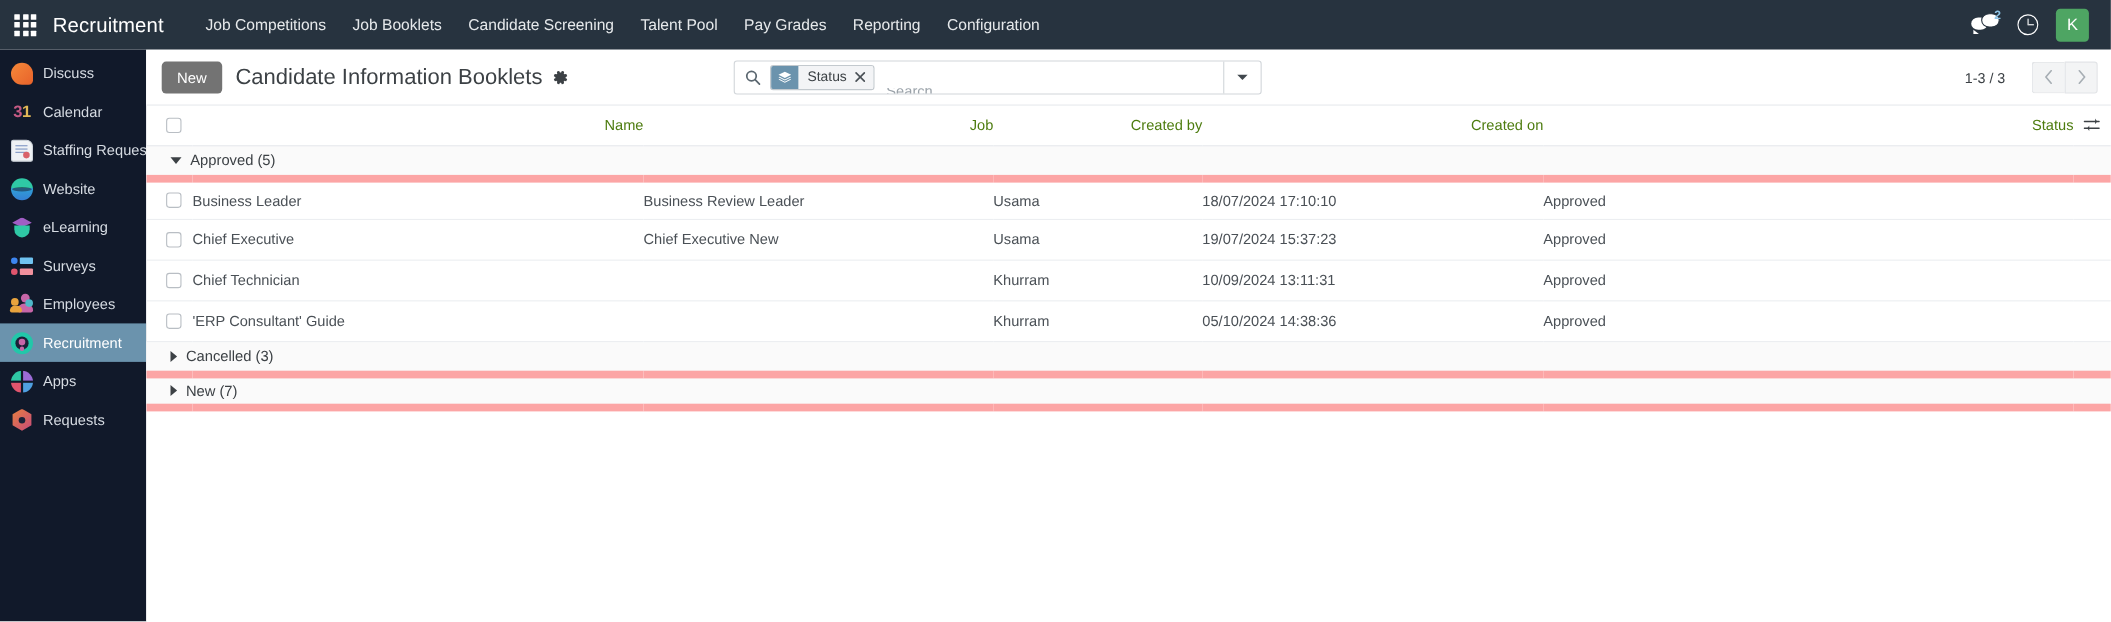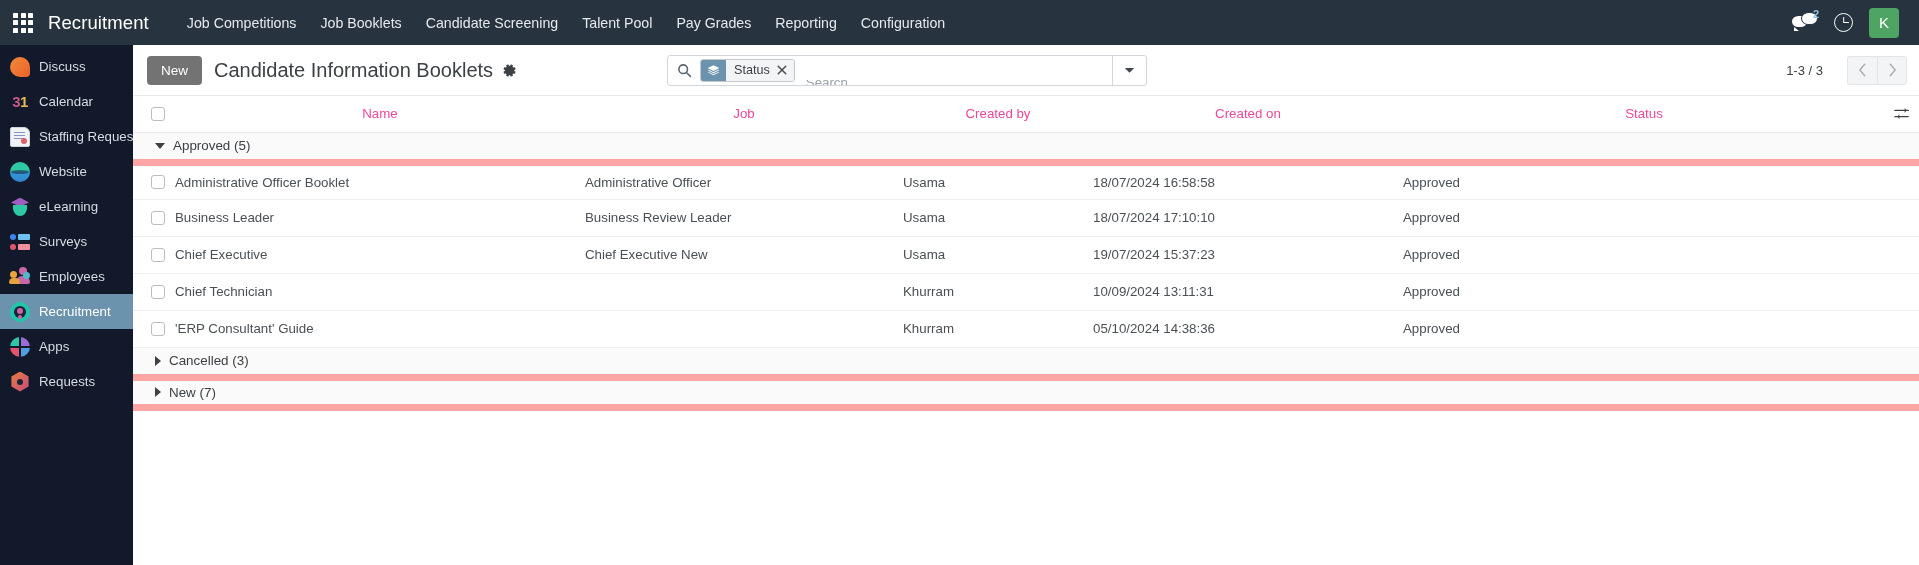--- a/index.html
+++ b/index.html
@@ -286,22 +286,22 @@
     display: flex; align-items: center; justify-content: center;
     color: #a7aeb4; cursor: pointer;
   }
   .pg-btn.prev { border-radius: 3px 0 0 3px; border-right: none; }
   .pg-btn.next { border-radius: 0 3px 3px 0; }
 
   
   .table-area { flex: 1; overflow: hidden; }
   table.list { width: 100%; border-collapse: collapse; table-layout: fixed; }
   table.list th {
-    font-size: 13.3px; font-weight: 400; color: #ec4899;
-    text-align: center; height: 36px;
+    font-size: 13.3px; font-weight: 400; color: #4d7c0f;
+    text-align: right; height: 36px;
     border-bottom: 1px solid #e7e9ed;
     padding: 0;
     vertical-align: middle;
   }
   table.list td {
     font-size: 13.3px; color: #4a5056;
     height: 37px;
     border-bottom: 1px solid #eceef1;
     padding: 0;
     vertical-align: middle;
@@ -540,31 +540,20 @@
 
           <tr class="group">
             <td colspan="7">
               <span class="group-cell">
                 <span class="caret-down"></span>
                 <span>Approved (5)</span>
               </span>
             </td>
           </tr>
 
-          <tr class="data-row">
-            <td class="c-chk">
-                <span class="chk"></span>
-              </td>
-            <td class="c-name">Administrative Officer Booklet</td>
-            <td class="c-job">Administrative Officer</td>
-            <td class="c-by">Usama</td>
-            <td class="c-on">18/07/2024 16:58:58</td>
-            <td class="c-status">Approved</td>
-            <td class="c-opt"></td>
-          </tr>
 
           <tr class="data-row">
             <td class="c-chk">
                 <span class="chk"></span>
               </td>
             <td class="c-name">Business Leader</td>
             <td class="c-job">Business Review Leader</td>
             <td class="c-by">Usama</td>
             <td class="c-on">18/07/2024 17:10:10</td>
             <td class="c-status">Approved</td>

